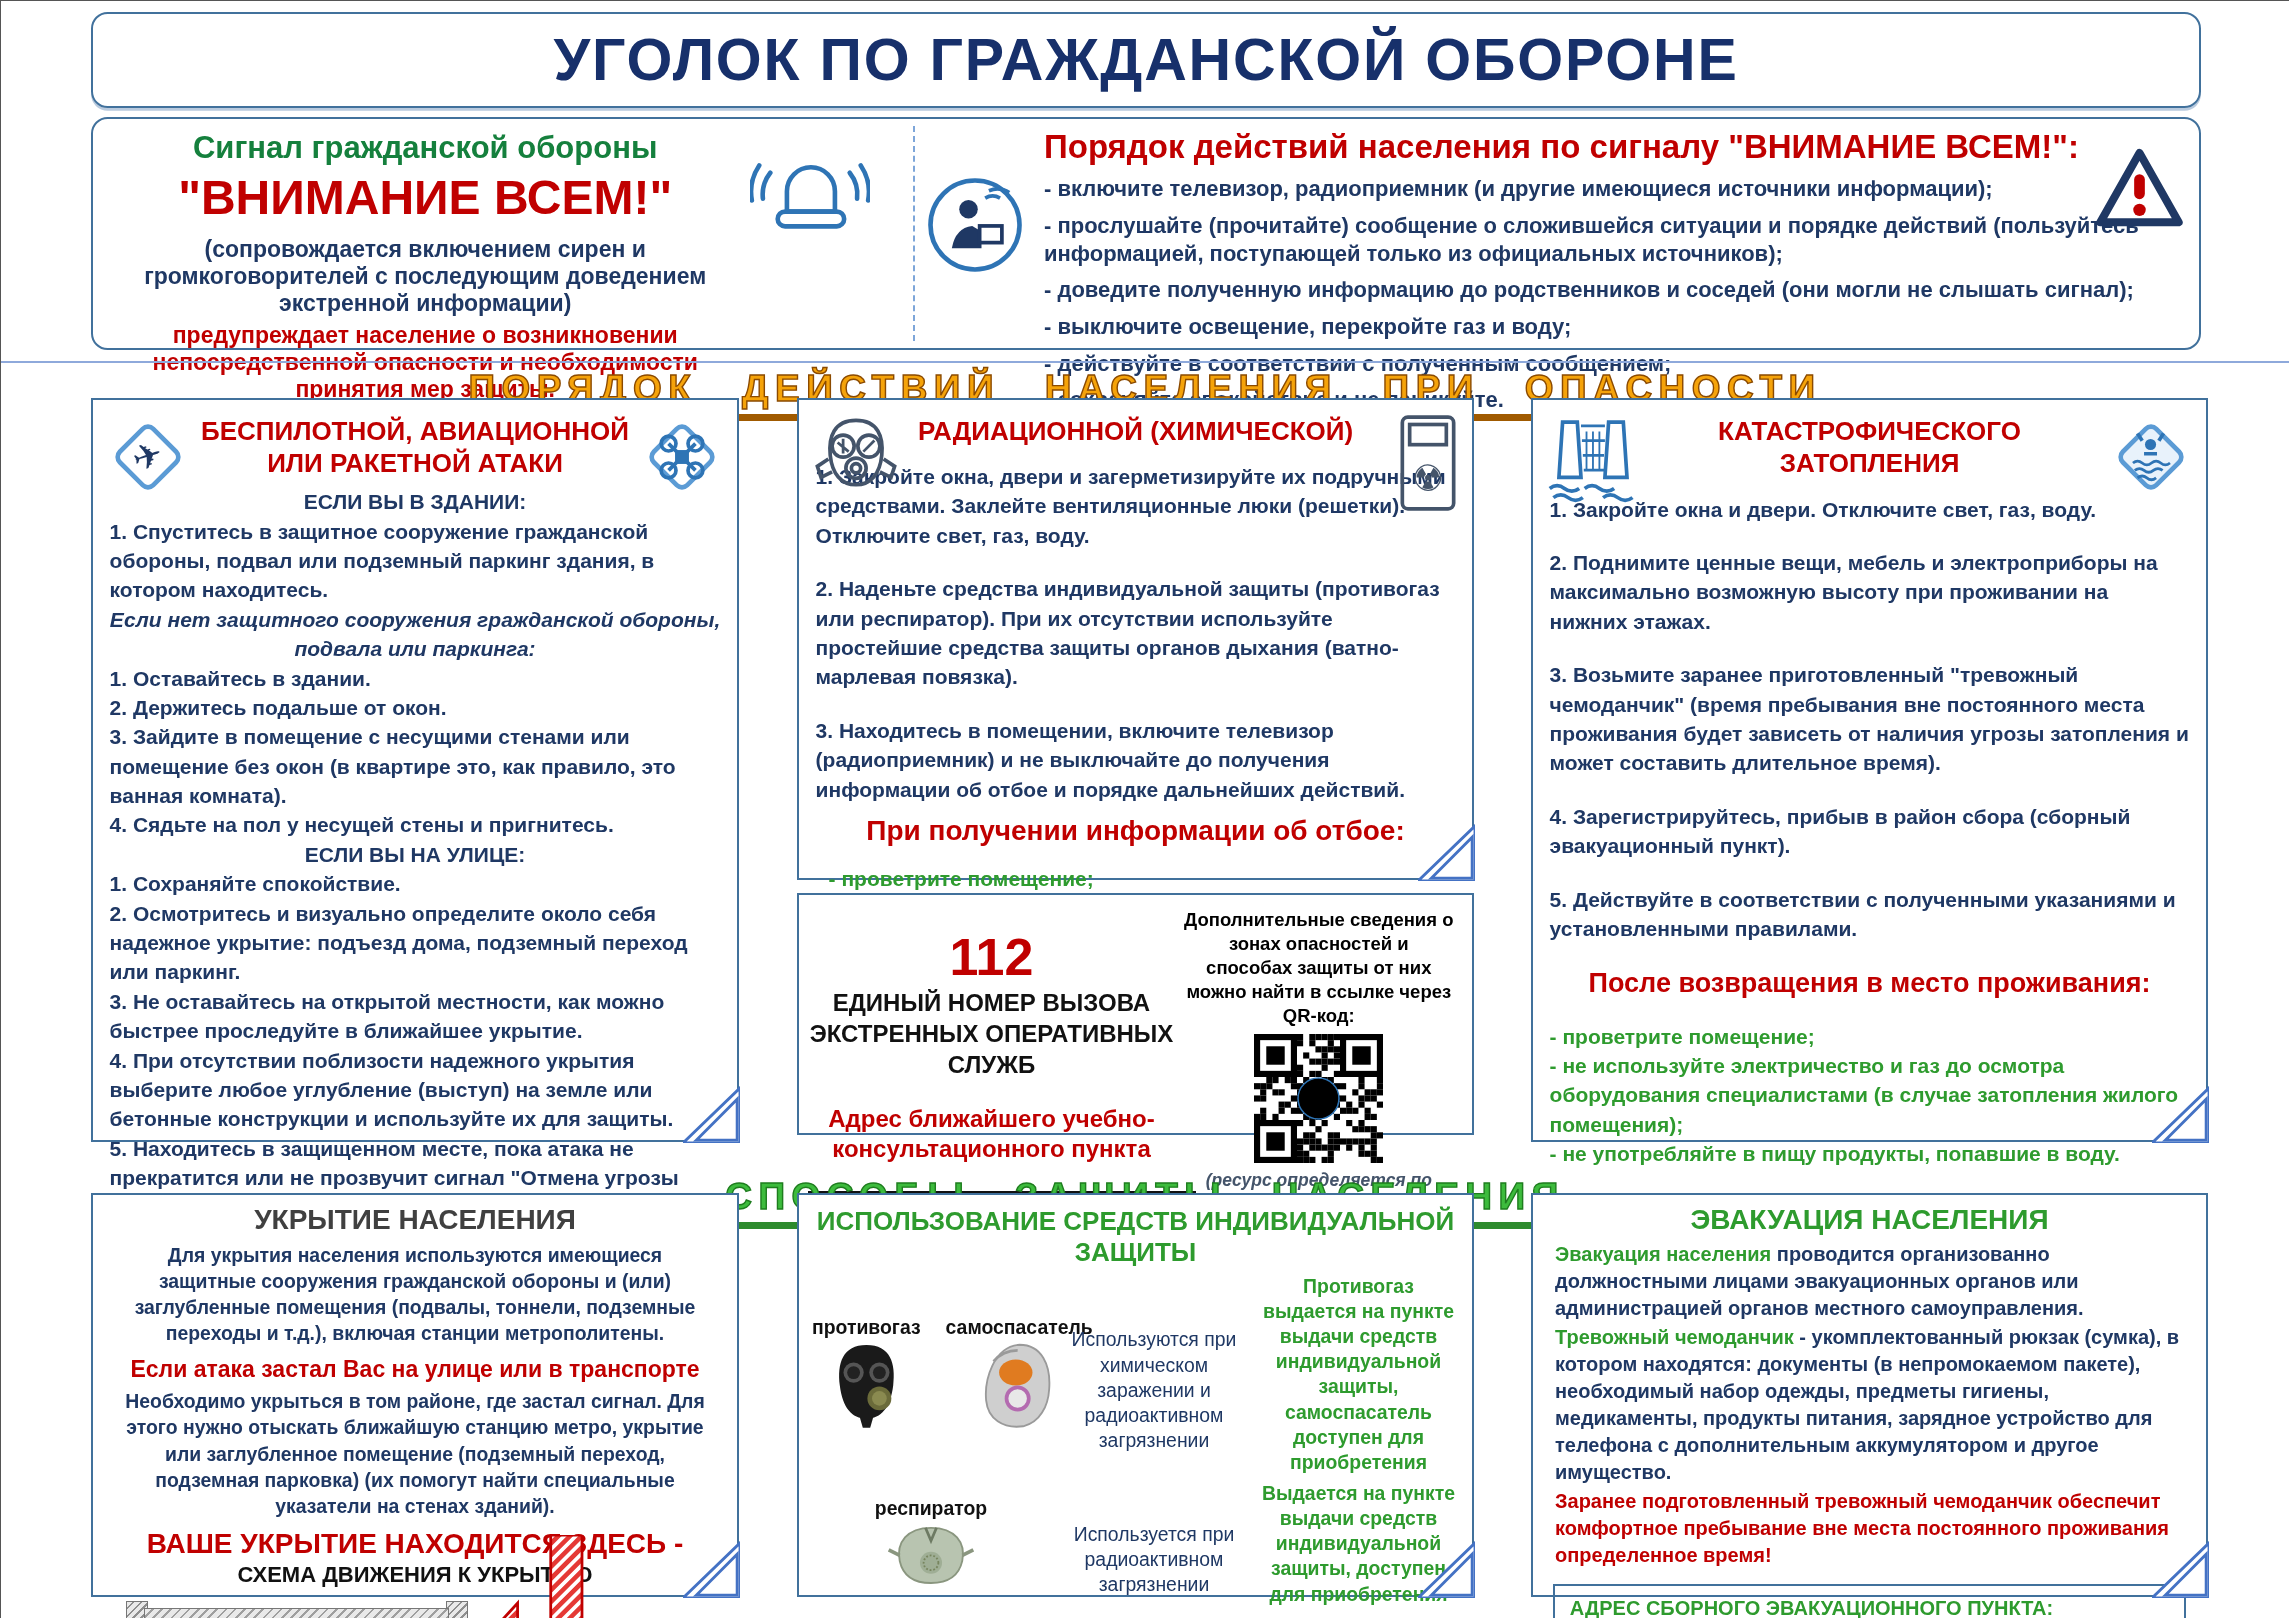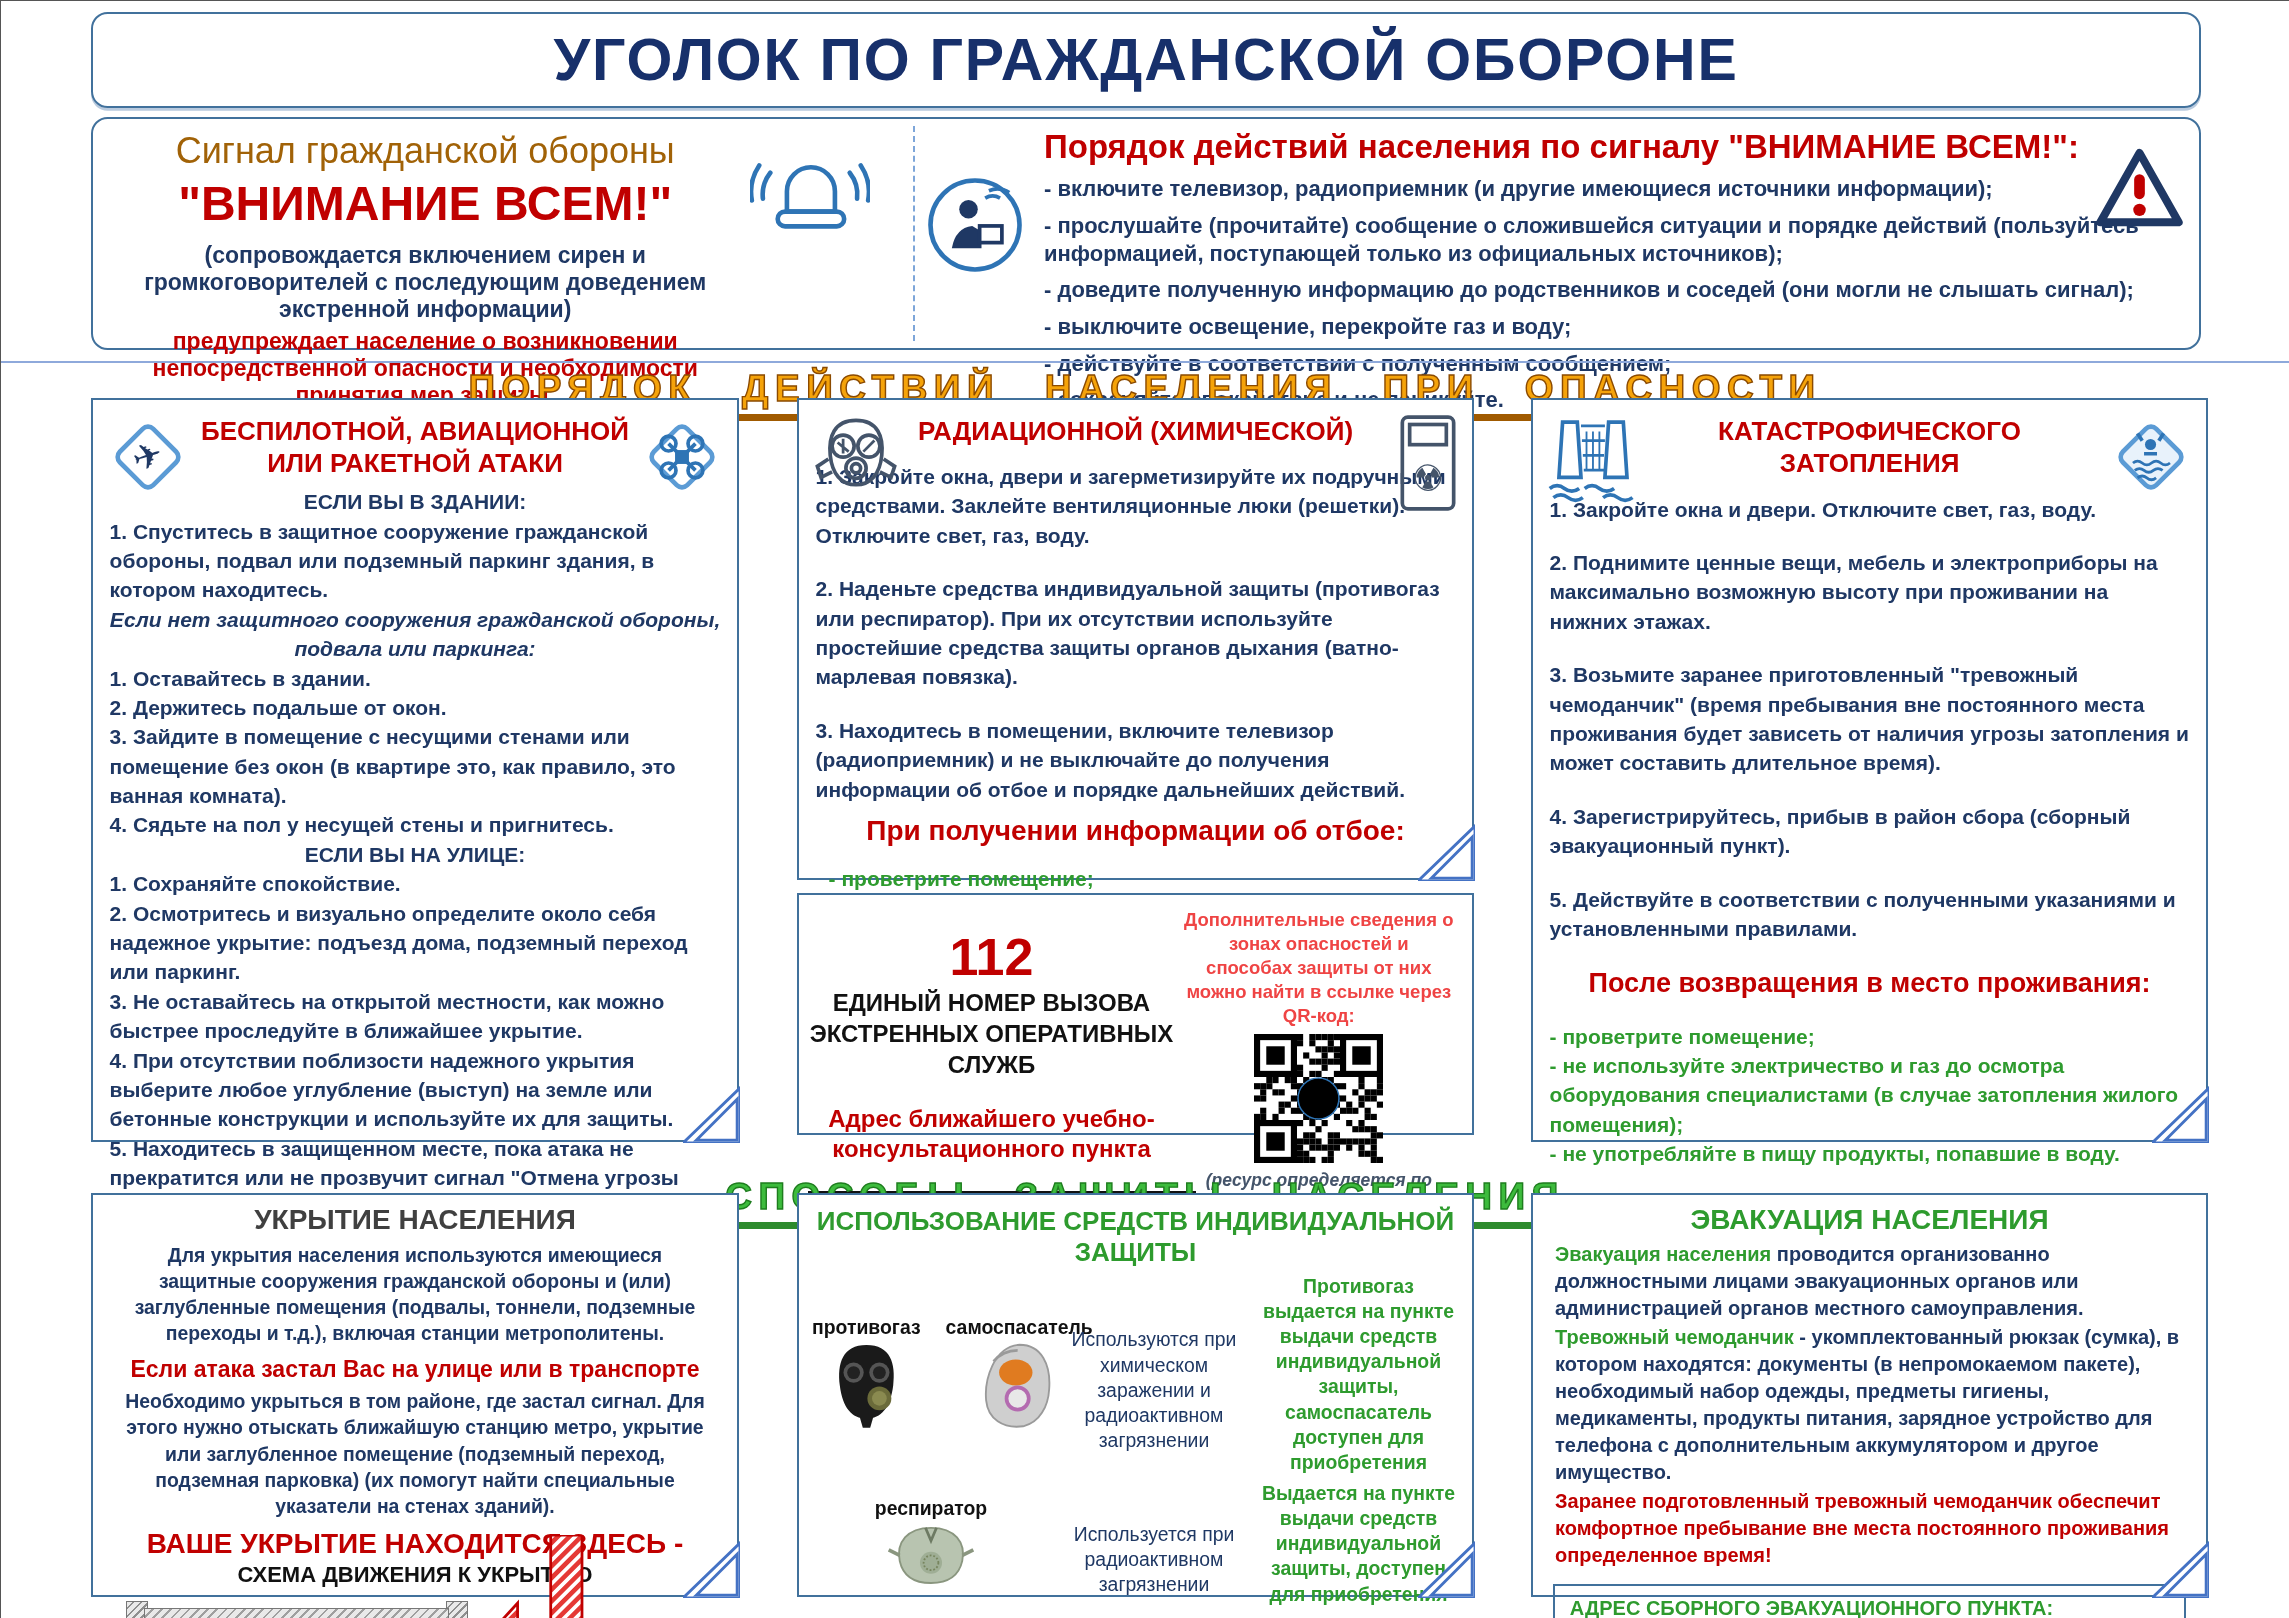--- a/index.html
+++ b/index.html
@@ -10,21 +10,21 @@
   .hdr { position:absolute; left:90px; top:11px; width:2110px; height:96px;
          border:2.8px solid #41719C; border-radius:16.6px; box-shadow:0 2.8px 0 #b9cade;
          display:flex; align-items:center; justify-content:center; }
   .hdr-title { font-size:59px; font-weight:800; color:#17306B; letter-spacing:1.8px; }
 
   
   .info { position:absolute; left:90px; top:116px; width:2110px; height:233px;
           border:2.8px solid #41719C; border-radius:16.6px; }
   .info-divider { position:absolute; left:820px; top:7.4px; bottom:7.4px; border-left:2.8px dashed #7EA6D9; }
   .sig { position:absolute; left:9.2px; top:11px; width:646px; text-align:center; }
-  .sig-title { font-size:36px; font-weight:400; color:#a16207; }
+  .sig-title { font-size:31px; font-weight:700; color:#15803d; }
   .sig-name  { font-size:48px; font-weight:800; color:#C00000; margin-top:3.7px; }
   .sig-acc   { font-size:23px; font-weight:700; color:#1F3864; margin-top:11px; padding:0 26px; }
   .sig-warn  { font-size:23px; font-weight:800; color:#C00000; margin-top:5.5px; padding:0 14.8px; }
   .siren { position:absolute; left:657px; top:26px; }
   .alertinfo { position:absolute; left:831px; top:55px; }
   .act { position:absolute; left:951px; top:9.2px; width:1144px; }
   .act-title { font-size:33px; font-weight:800; color:#C00000; }
   .act-item { font-size:22px; font-weight:700; color:#1F3864; margin-top:9.2px; line-height:1.25; }
   .warntri { position:absolute; right:14.8px; top:28px; }
 
@@ -54,21 +54,21 @@
   .gap { margin-top:24px; }
 
   
   .b112 { display:flex; padding:13px 9.2px 0 9.2px; }
   .b112-l { width:56%; text-align:center; }
   .n112 { font-size:52px; font-weight:800; color:#C00000; margin-top:18.5px; }
   .l112 { font-size:24px; font-weight:800; color:#111; line-height:1.3; }
   .a112 { font-size:24px; font-weight:800; color:#C00000; margin-top:24px; line-height:1.25; }
   .wline { width:388px; border-bottom:3.7px solid #111; height:29.5px; margin:0 auto; }
   .b112-r { width:44%; text-align:center; }
-  .qrnote { font-size:18.5px; font-weight:800; color:#ef4444; line-height:1.3; padding:0 9.2px; }
+  .qrnote { font-size:18.5px; font-weight:800; color:#000000; line-height:1.3; padding:0 9.2px; }
   .qrcap { font-size:17.5px; font-weight:700; font-style:italic; color:#44546A; margin-top:3.7px; line-height:1.3; }
 
   
   .gttl { font-size:28px; font-weight:800; color:#404040; text-align:center; margin-top:9.2px; }
   .gttl2 { font-size:26px; font-weight:800; color:#2E9B2E; text-align:center; margin-top:11px; }
   .shp { font-size:19.4px; font-weight:700; color:#1F3864; text-align:center; padding:0 24px; line-height:1.35; margin-top:5.5px; }
   .shred { font-size:23px; font-weight:800; color:#C00000; text-align:center; margin-top:9.2px; }
   .here { font-size:28px; font-weight:800; color:#C00000; text-align:center; margin-top:9.2px; }
   .schttl { font-size:22px; font-weight:800; color:#111; text-align:center; margin-top:1.8px; }
   .scheme { position:relative; height:162px; margin-top:3.7px; }

